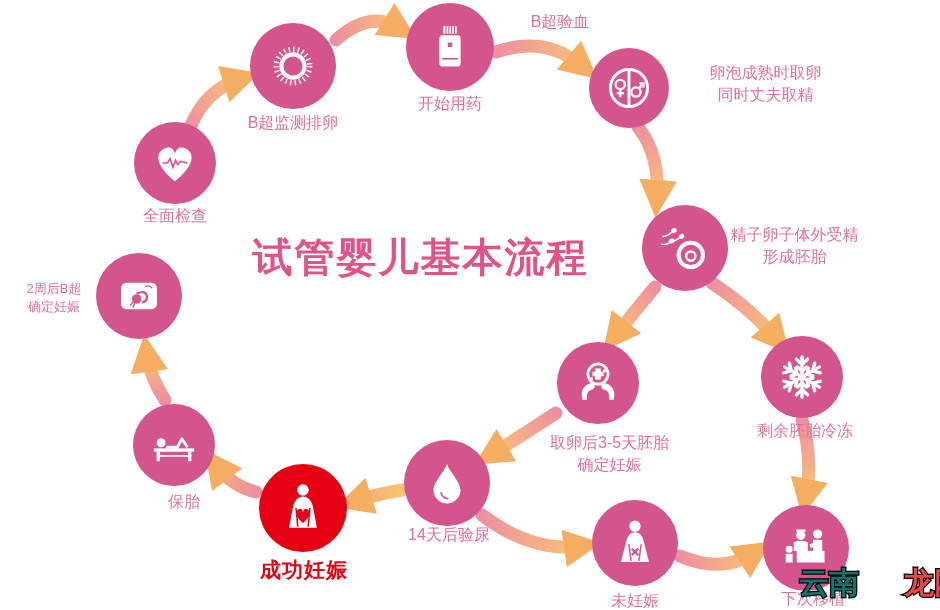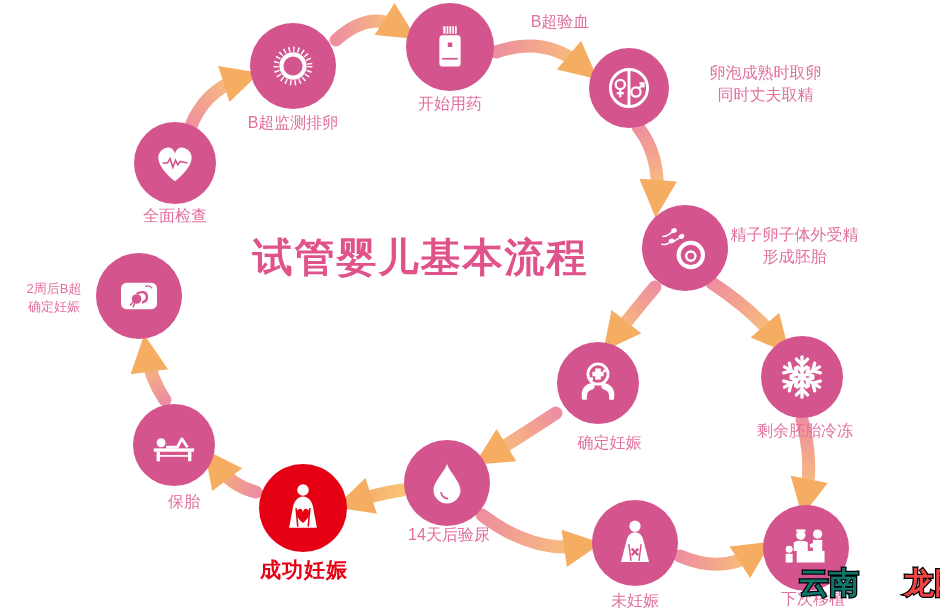--- a/index.html
+++ b/index.html
@@ -201,20 +201,21 @@
       <circle cx="50" cy="34" r="18" fill="none" stroke="#fff" stroke-width="5"></circle>
       <rect x="45" y="24" width="10" height="20" fill="#fff"></rect>
       <rect x="40" y="30" width="20" height="8" fill="#fff"></rect>
       <rect x="59" y="26" width="5" height="5" fill="#fff"></rect>
       <rect x="36" y="40" width="5" height="5" fill="#fff"></rect>
       <path d="M22,80 Q17,58 35,51 Q43,49 44,55 Q45,61 36,63 Q29,66 30,80 Z" fill="#fff"></path>
       <path d="M78,80 Q83,58 65,51 Q57,49 56,55 Q55,61 64,63 Q71,66 70,80 Z" fill="#fff"></path>
     </svg>
   </div>
   <div class="lbl" style="left:527px;top:432px;width:165px;">
+    <div>取卵后3-5天胚胎</div>
     <div>确定妊娠</div>
   </div>
 
   <div class="circle" style="left:404px;top:440px;width:86px;height:86px;">
     <svg width="54" height="54" viewBox="0 0 100 100">
       <path d="M50,14 C52,26 75,48 75,63 a25,25 0 1,1 -50,0 C25,48 48,26 50,14 Z" fill="#fff"></path>
       <path d="M39,68 q2,9 12,11" stroke="#d4548e" stroke-width="3" fill="none" stroke-linecap="round"></path>
     </svg>
   </div>
   <div class="lbl" style="left:389px;top:524px;width:120px;">14天后验尿</div>

